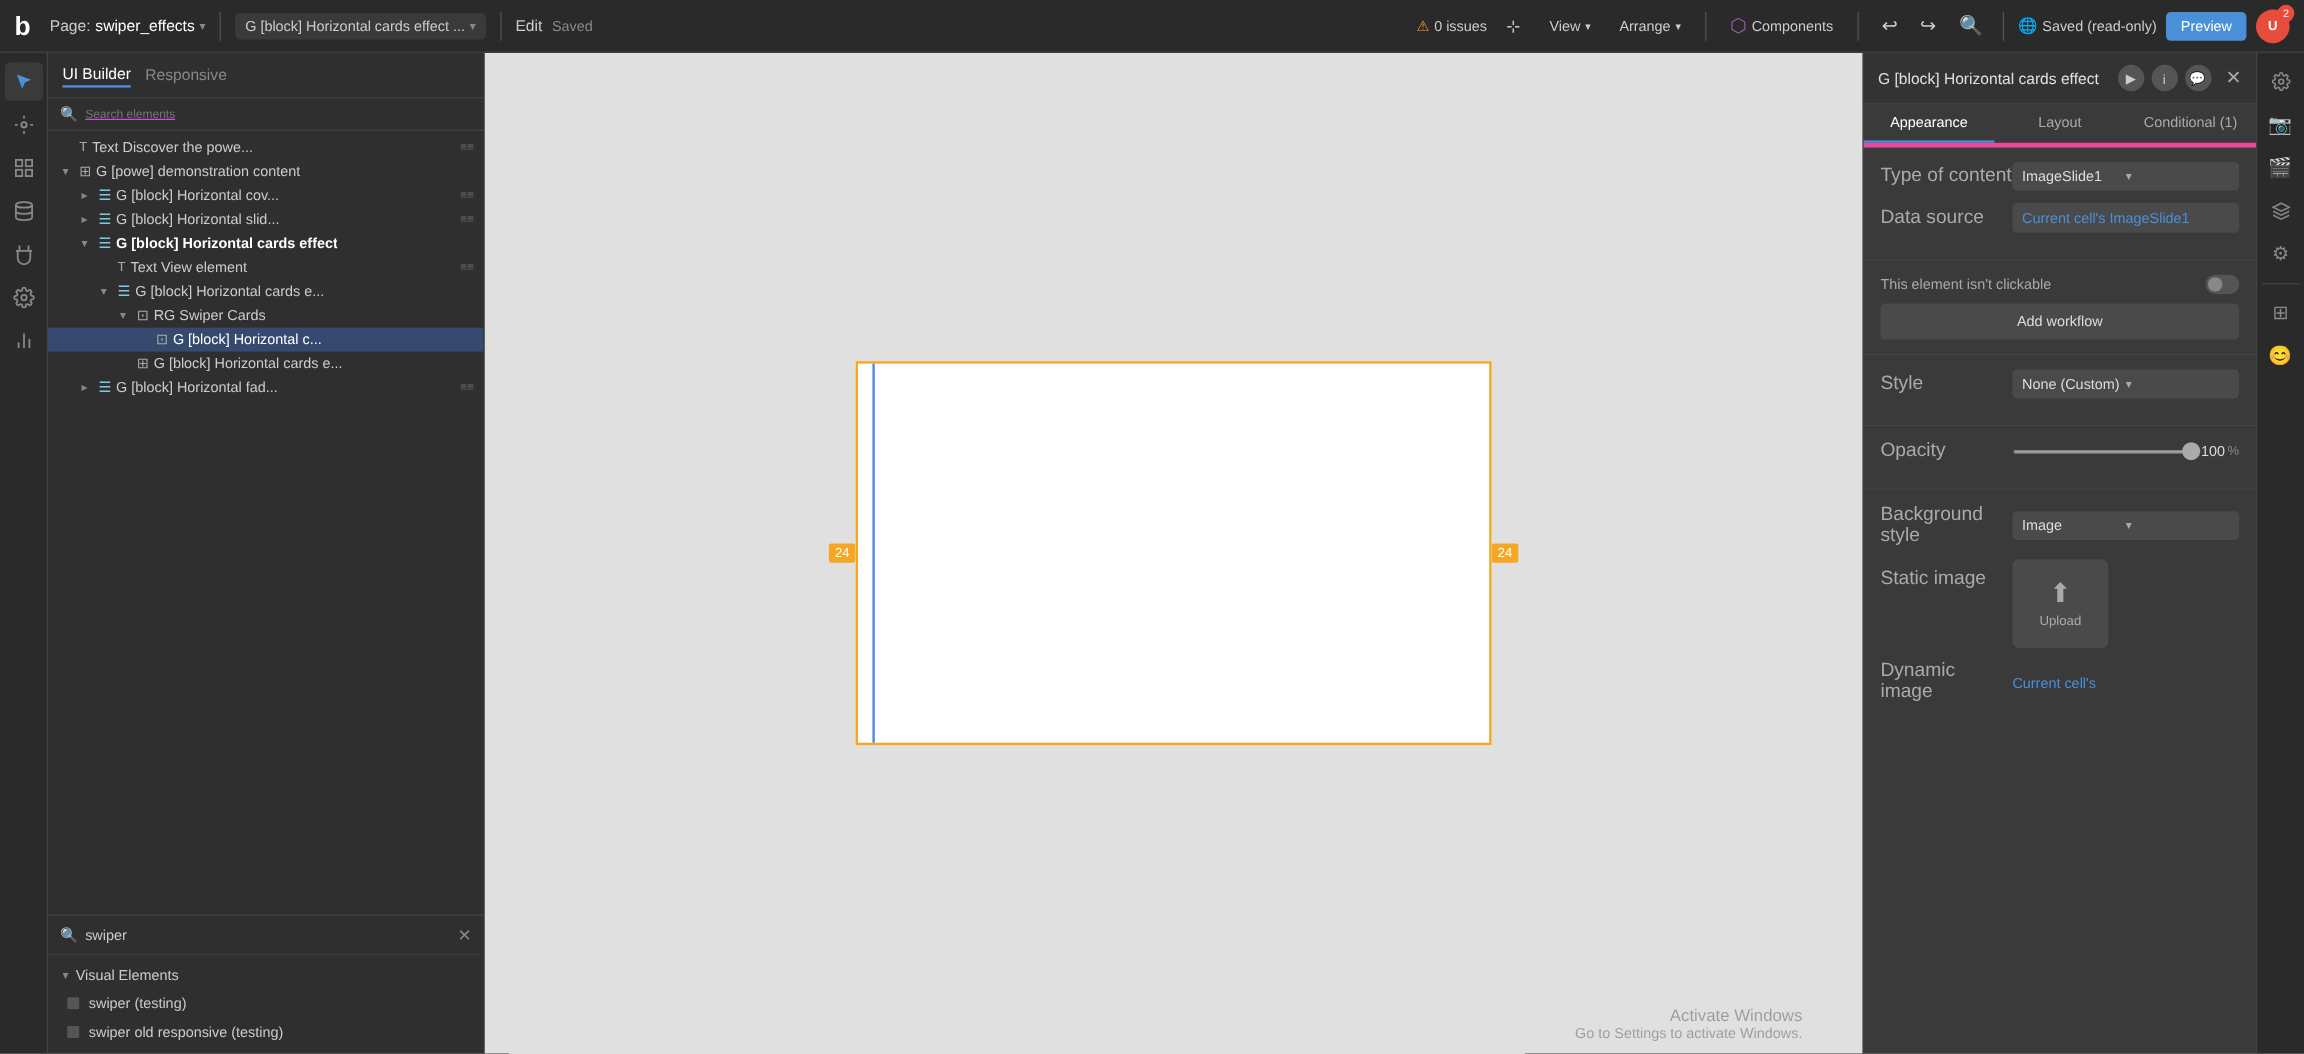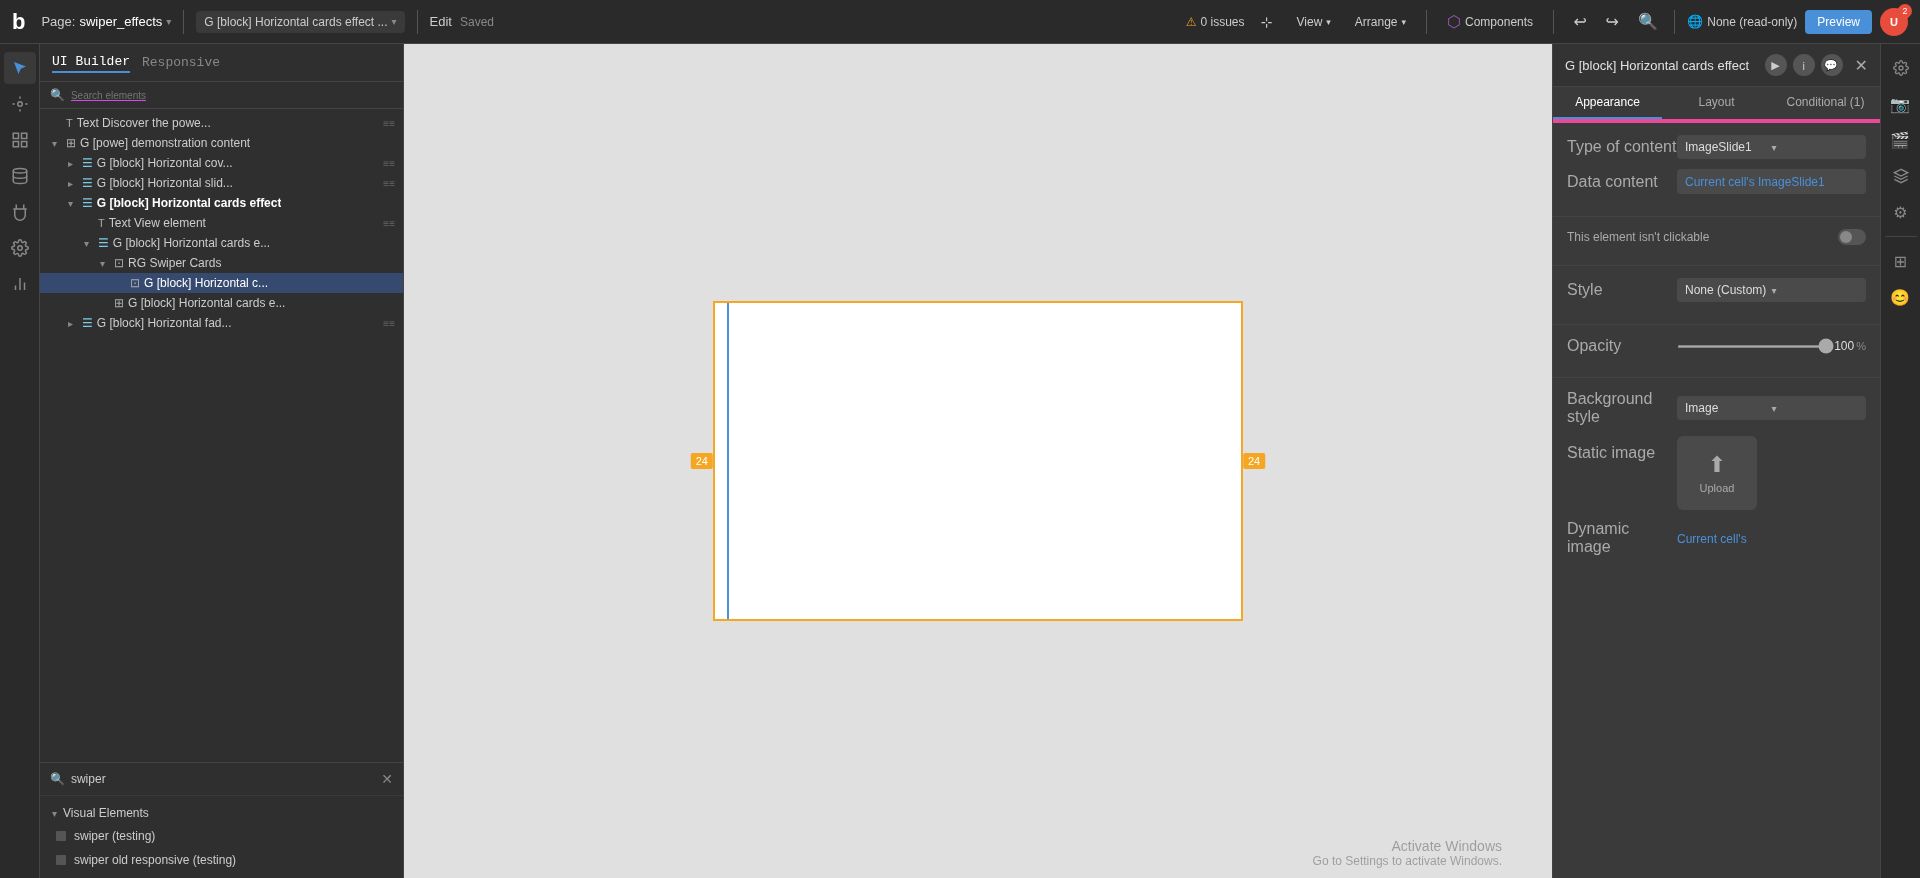--- a/index.html
+++ b/index.html
@@ -35,21 +35,21 @@
     .main-layout { display: flex; height: calc(878px - 44px); }
 
     
     .icon-sidebar { width: 40px; background: #2a2a2a; border-right: 1px solid #444; display: flex; flex-direction: column; align-items: center; padding: 8px 0; gap: 4px; }
     .icon-sidebar .side-icon { width: 32px; height: 32px; display: flex; align-items: center; justify-content: center; border-radius: 4px; color: #888; cursor: pointer; font-size: 16px; }
     .icon-sidebar .side-icon:hover, .icon-sidebar .side-icon.active { color: #fff; background: #3a3a3a; }
     .icon-sidebar .side-icon.active { color: #4a90d9; }
 
     
     .left-panel { width: 364px; background: #2f2f2f; border-right: 1px solid #444; display: flex; flex-direction: column; }
-    .panel-tabs { display: flex; align-items: center; padding: 8px 12px; gap: 12px; border-bottom: 1px solid #444; font-family: Liberation Mono, monospace; }
+    .panel-tabs { display: flex; align-items: center; padding: 8px 12px; gap: 12px; border-bottom: 1px solid #444; }
     .panel-tab { color: #888; font-size: 13px; cursor: pointer; padding: 2px 0; }
     .panel-tab.active { color: #fff; border-bottom: 2px solid #4a90d9; }
     .search-box { display: flex; align-items: center; gap: 6px; padding: 6px 10px; border-bottom: 1px solid #444; }
     .search-box input { background: none; border: none; color: #d946ef; font-size: 10px; outline: none; flex: 1; text-decoration: underline; }
     .search-icon-s { color: #888; font-size: 12px; }
 
     
     .tree { flex: 1; overflow-y: auto; padding: 4px 0; }
     .tree::-webkit-scrollbar { width: 4px; }
     .tree::-webkit-scrollbar-thumb { background: #555; border-radius: 2px; }
@@ -188,21 +188,21 @@
     <button class="icon-btn" style="font-size:16px;">↩</button>
     <button class="icon-btn" style="font-size:16px;">↪</button>
   </div>
 
   <button class="icon-btn" style="font-size:16px;">🔍</button>
 
   <div class="topbar-divider"></div>
 
   <div class="live-btn">
     <span class="globe-icon"></span>
-    <span>None (read-only)</span>
+    <span>Saved (read-only)</span>
   </div>
 
   <button class="preview-btn">Preview</button>
 
   <div class="notif-badge" style="position:relative; width:28px; height:28px; display:flex; align-items:center; justify-content:center;">
     <div class="avatar">U</div>
     <span style="position:absolute; top:-2px; right:-2px; background:#e74c3c; color:#fff; font-size:9px; width:14px; height:14px; border-radius:50%; display:flex; align-items:center; justify-content:center;">2</span>
   </div>
 </div>
 
@@ -405,34 +405,35 @@
 
       <div class="rpanel-section">
         <div class="rpanel-row">
           <span class="rpanel-label">Type of content</span>
           <div class="rpanel-control dropdown-ctrl">
             <span>ImageSlide1</span>
             <span class="dd-arrow">▾</span>
           </div>
         </div>
         <div class="rpanel-row">
-          <span class="rpanel-label">Data content</span>
+          <span class="rpanel-label">Data source</span>
           <div class="rpanel-control">
             <div style="background:#4a4a4a; border-radius:4px; padding:5px 8px;">
               <span class="link-text">Current cell's ImageSlide1</span>
             </div>
           </div>
         </div>
       </div>
 
       <div class="rpanel-section">
         <div class="clickable-row">
           <span class="clickable-label">This element isn't clickable</span>
           <div class="toggle-box off"></div>
         </div>
+        <button class="add-workflow-btn">Add workflow</button>
       </div>
 
       <div class="style-section">
         <div class="style-row">
           <span class="rpanel-label">Style</span>
           <div class="rpanel-control dropdown-ctrl">
             <span>None (Custom)</span>
             <span class="dd-arrow">▾</span>
           </div>
         </div>

